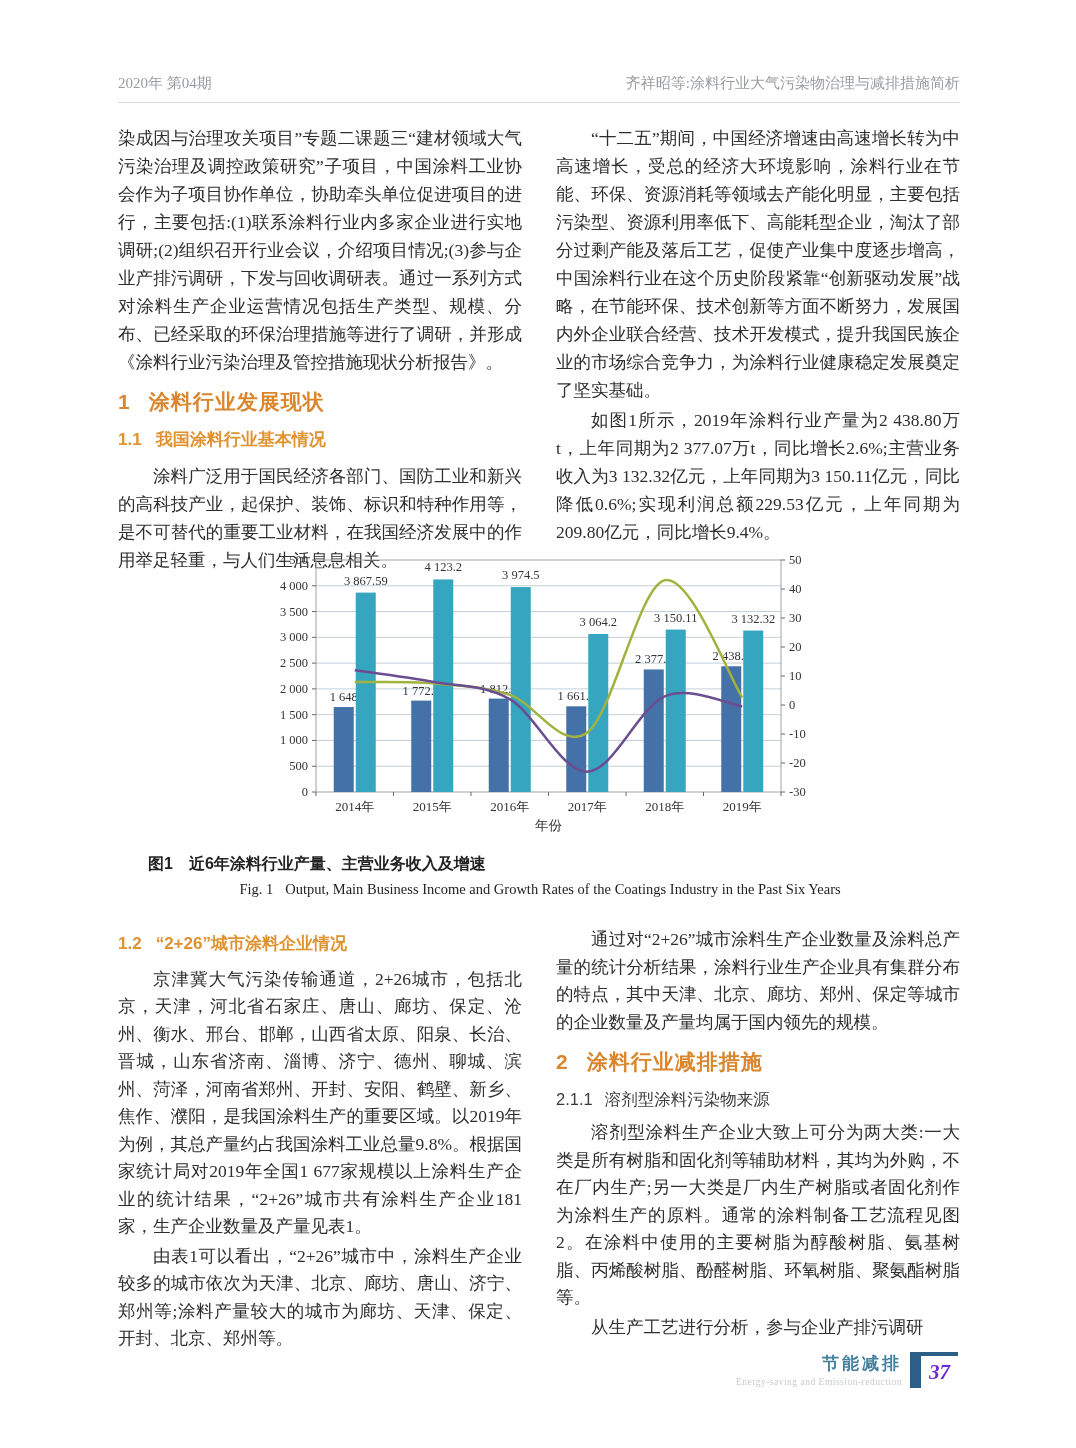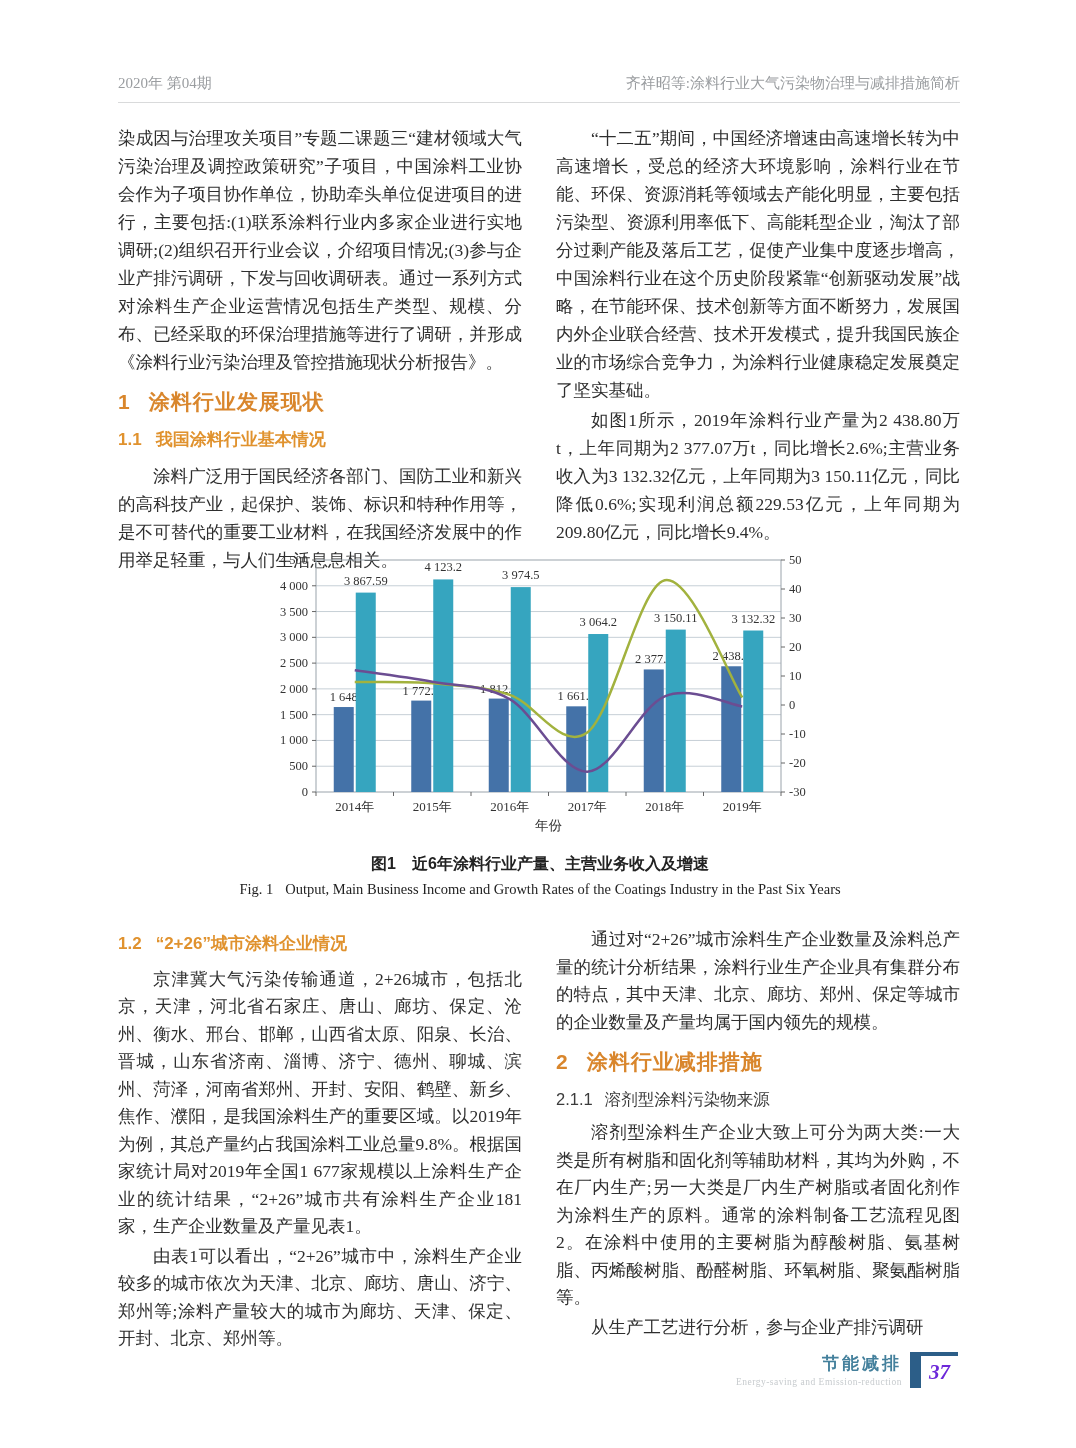--- a/index.html
+++ b/index.html
@@ -28,21 +28,21 @@
   h4.sec-l3 .num { margin-right:12px; }
 
   .figure { position:absolute; left:148px; top:546px; width:784px; }
   .chart-wrap { width:556px; margin-left:114px; }
   .legend { display:flex; justify-content:center; align-items:center; gap:9px;
     font-size:12.5px; color:#333; margin-top:2px; white-space:nowrap; }
   .legend .li { display:flex; align-items:center; gap:3px; }
   .legend i { display:inline-block; }
   .legend i.swbar { width:26px; height:10px; }
   .legend i.swline { width:26px; height:3px; }
-  .cap-zh { text-align:center; font-family:"Liberation Sans","DejaVu Sans",sans-serif;
+  .cap-zh { text-align:left; font-family:"Liberation Sans","DejaVu Sans",sans-serif;
     font-weight:bold; font-size:16px; color:#222; margin-top:12px; }
   .cap-zh .fignum { margin-right:16px; }
   .cap-en { text-align:center; font-size:14.5px; color:#222; margin-top:6px; }
   .cap-en .fignum { margin-right:12px;text-align:center; }
 
   .footer { position:absolute; right:118px; top:1352px; display:flex; align-items:flex-start; gap:8px;margin-left:40px; }
   .footer-txt { text-align:right; }
   .footer-zh { font-family:"Liberation Sans","DejaVu Sans",sans-serif; font-weight:bold;
     font-size:17px; color:#44809c; letter-spacing:3px; }
   .footer-en { font-size:9.5px; color:#c7cbce; letter-spacing:0.5px; margin-top:2px; }

